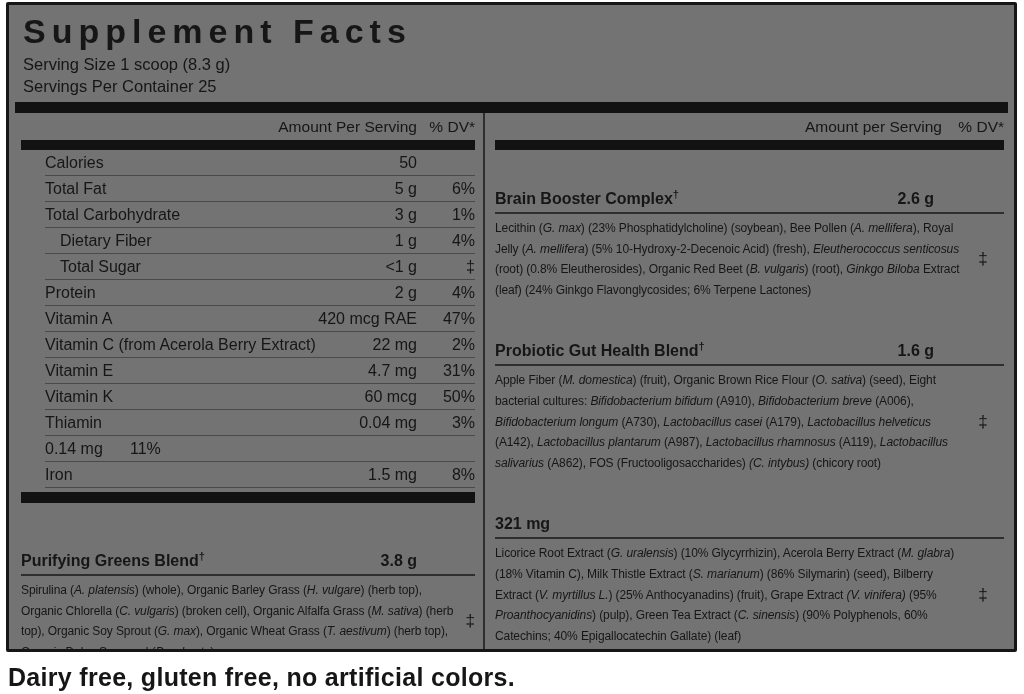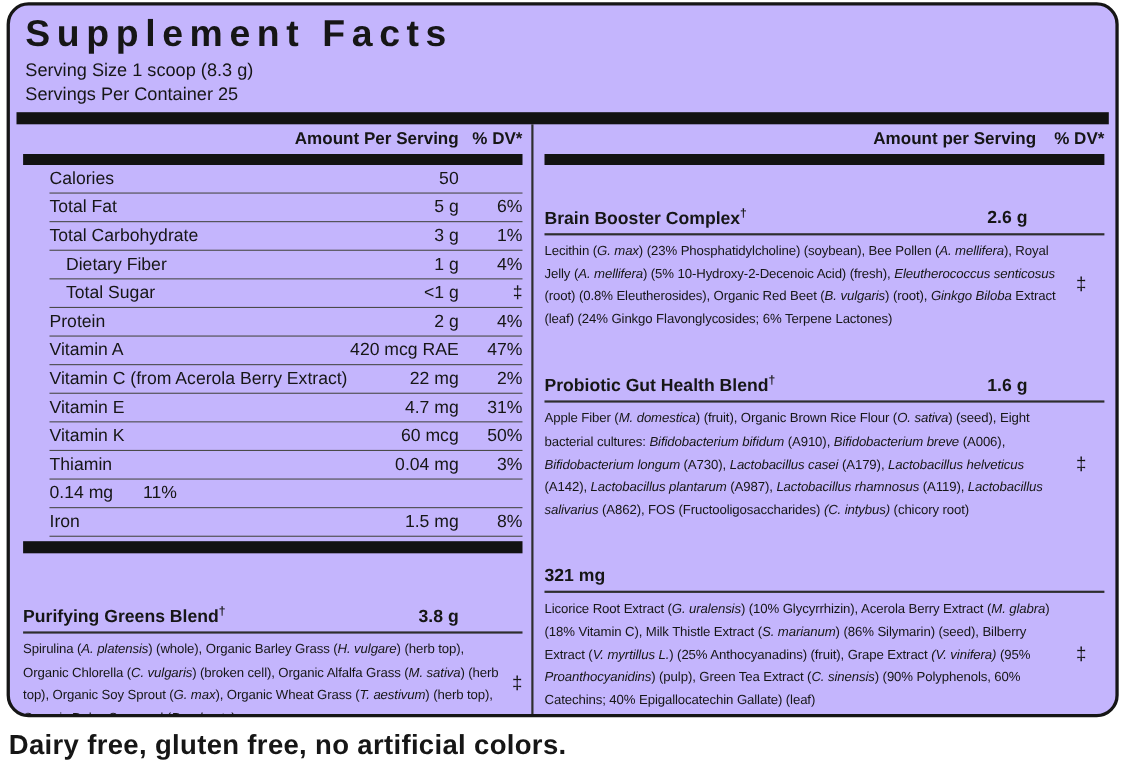--- a/index.html
+++ b/index.html
@@ -3,33 +3,33 @@
 <meta charset="utf-8">
 <style>
   html,body{margin:0;padding:0;}
   body{
     width:1024px;height:694px;position:relative;background:#ffffff;
     font-family:"Liberation Sans",sans-serif;color:#161616;
     -webkit-font-smoothing:antialiased;
   }
   .box{
     position:absolute;left:6px;top:2px;width:1011px;height:650px;
-    box-sizing:border-box;border:3.5px solid #161616;border-radius:20px;
-    background:#c4b5fd;padding:4px 6px 0 6px;overflow:hidden;
+    box-sizing:border-box;border:3.5px solid #161616;border-radius:2px;
+    background:#737373;padding:4px 6px 0 6px;overflow:hidden;
   }
   .title{
     font-size:34px;font-weight:bold;letter-spacing:6px;line-height:40px;
     margin:2px 0 2px 8px;white-space:nowrap;
   }
   .sub{font-size:16.5px;line-height:22px;margin-left:8px;}
   .fullbar{height:11px;background:#121212;margin-top:5px;}
   .cols{display:flex;align-items:stretch;}
   .col-l{width:470px;box-sizing:border-box;padding:0 8px 0 6px;border-right:2px solid #2e2e2e;}
   .col-r{flex:1;box-sizing:border-box;padding:0 4px 0 10px;}
-  .colhdr{display:flex;align-items:center;font-weight:bold;font-size:15.5px;padding:5px 0 4px;}
+  .colhdr{display:flex;align-items:center;font-weight:normal;font-size:15.5px;padding:5px 0 4px;}
   .colhdr .amt{flex:1;text-align:right;}
   .colhdr .dv{width:58px;text-align:right;}
   .col-r .colhdr .dv{width:62px;}
   .bar{height:10px;background:#121212;}
   .nrow{display:flex;align-items:baseline;font-size:16px;padding:4px 0 3px;border-bottom:1.6px solid #4a4a4a;margin-left:24px;}
   .nrow .lb{flex:1;white-space:nowrap;}
   .nrow.ind .lb{padding-left:15px;}
   .nrow .am{text-align:right;white-space:nowrap;}
   .nrow .dv{width:58px;text-align:right;white-space:nowrap;}
   .bbar{height:11px;background:#121212;margin-top:4px;}

